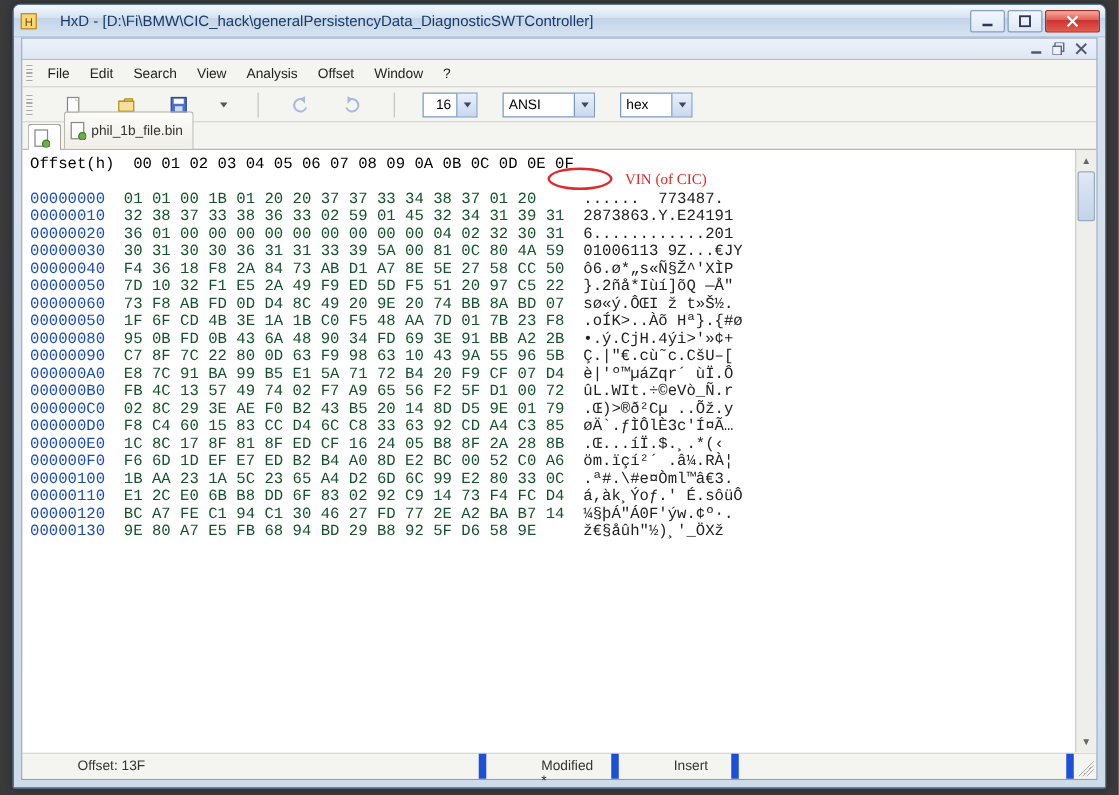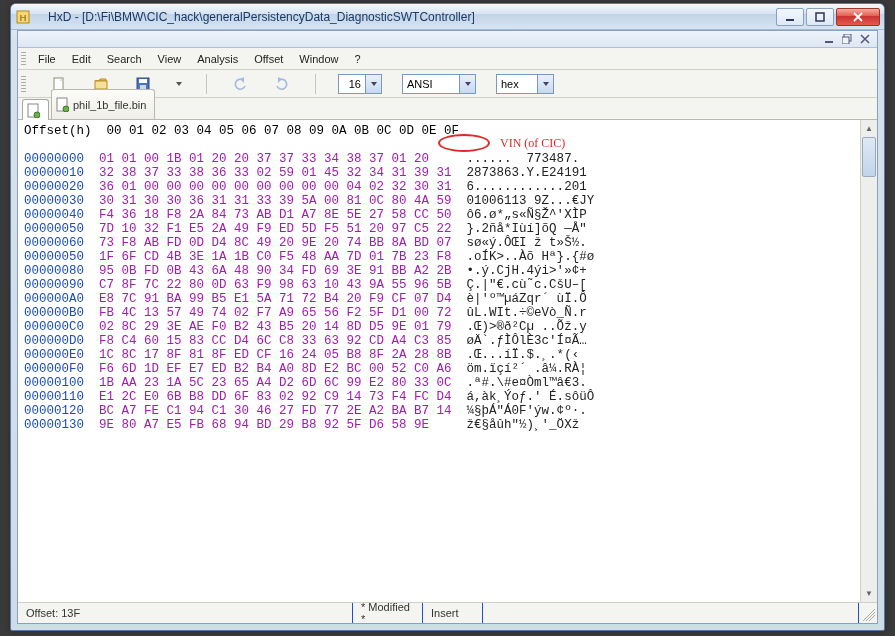--- a/index.html
+++ b/index.html
@@ -164,21 +164,21 @@
     font-family: "Courier New", monospace;
     font-size: 12.5px;
     line-height: 14px;
     white-space: pre;
     padding: 4px 6px;
     color:#222;
     position:relative;
   }
   .hex-content .header-line { color:#000;}
   .off-col { color:#1a4dbf;text-align:center; }
-  .hex-bytes { color:#a21caf; }
+  .hex-bytes { color:#14532d; }
   .ascii     { color:#222; }
   .vscroll {
     position:absolute; right:0; top:0; bottom:0; width:17px;
     background:#eeeeeb;
     border-left:1px solid #d0d0c8;
   }
   .vscroll .thumb { position:absolute; top:17px; left:1px; right:1px; height:40px; background:linear-gradient(#dfe8f5,#c2d4ea); border:1px solid #9ab; border-radius:2px;}
   .vscroll .arrow { position:absolute; left:0; right:0; height:17px; display:flex;align-items:center;justify-content:center; font-size:8px; color:#666; cursor:pointer;}
   .vscroll .arrow.up{top:0;} .vscroll .arrow.down{bottom:0;}
   
@@ -192,21 +192,21 @@
   
   .statusbar {
     height:21px;
     background:#f4f4f0;
     border-top:1px solid #d0d0c8;
     display:flex;
     align-items:center;
     font-size:11px;
     color:#333;
   }
-  .status-cell { padding:0 8px; border-right:1px solid #1d4ed8; height:100%; display:flex; align-items:center;}
+  .status-cell { padding:0 8px; border-right:6px solid #1d4ed8; height:100%; display:flex; align-items:center;margin-left:36px;}
   .status-cell.wide{flex:1;}
   .grip { width:16px;height:16px; margin-left:auto; margin-right:2px;
     background:
       linear-gradient(135deg, transparent 60%, #aaa 60% 63%, transparent 63% 70%, #aaa 70% 73%, transparent 73% 80%, #aaa 80% 83%, transparent 83%);
   }
   svg { display:block; }
 </style>
 </head>
 <body>
 

